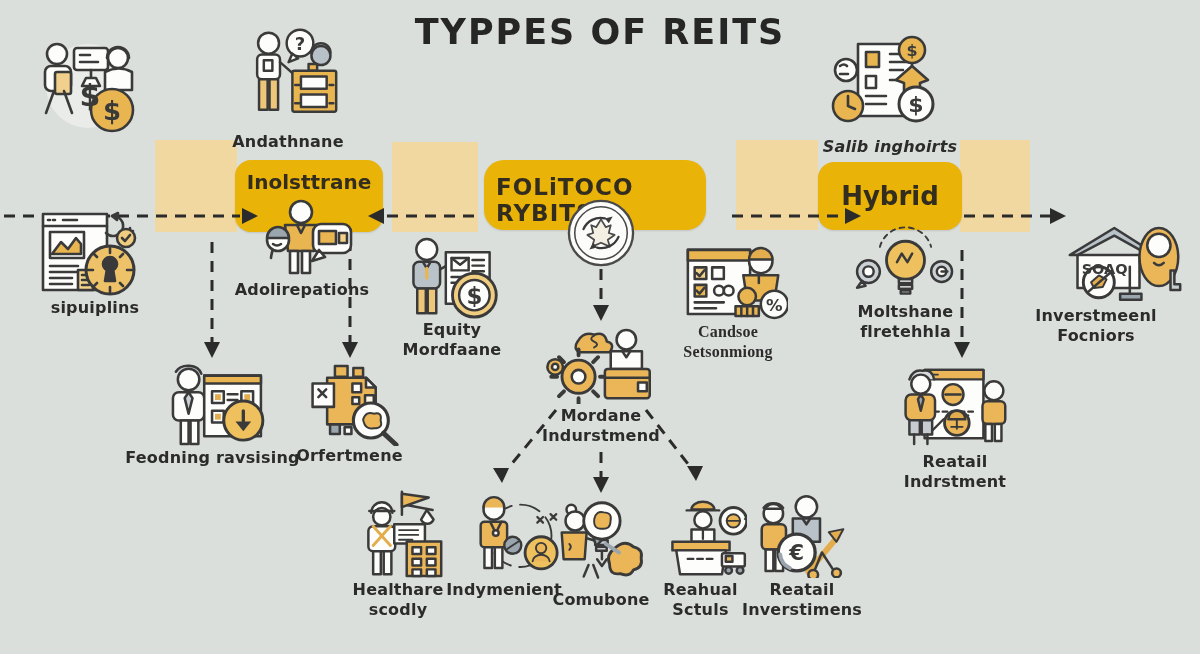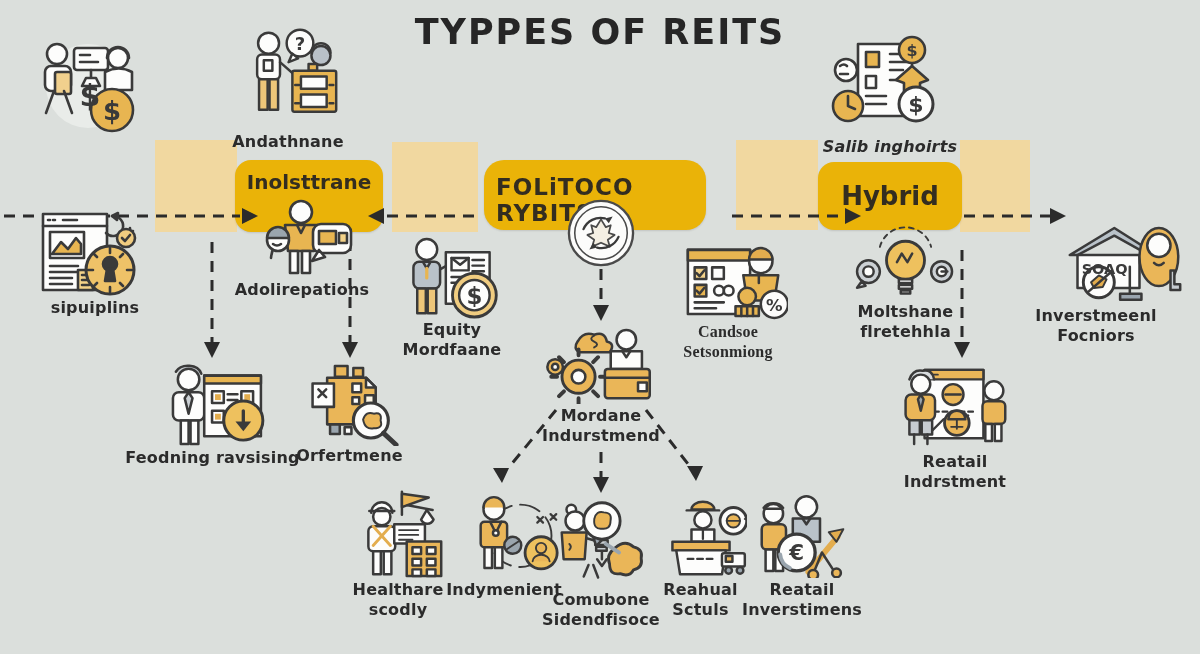--- a/index.html
+++ b/index.html
@@ -477,21 +477,20 @@
         <path d="M52 56 v8 M47 64 l5 7 5 -7"></path>
         <path d="M66 52 q10 -9 19 -1 q10 2 8 12 q2 10 -8 12 q-4 8 -14 4 q-11 2 -11 -10 q-4 -10 6 -17 z" fill="#eab658" stroke-width="3"></path>
         <path d="M56 48 L70 57" stroke="#9aa5ae" stroke-width="4"></path>
         <path d="M52 44 l-9 -3 3 9 z" fill="#9aa5ae"></path>
         <path d="M38 70 l-5 12 M43 70 l5 13"></path>
       </g>
     </svg>
   </div>
   <div class="label" style="left:522px;top:590px;width:158px;">
     <div>Comubone</div>
-    <div>Sidendfisoce</div>
   </div>
 
   <div class="node" style="left:655px;top:498px;">
     <svg width="92" height="80" viewBox="0 0 96 84">
       <g stroke="#3a3a3a" stroke-width="2.6" fill="none" stroke-linecap="round" stroke-linejoin="round">
         <path d="M38 12 a12 8 0 0 1 24 0 z" fill="#eab658"></path>
         <path d="M33 13 h34"></path>
         <circle cx="50" cy="23" r="9" fill="#fdfdfc"></circle>
         <path d="M38 33 h24 v13 h-24 z" fill="#fdfdfc"></path>
         <path d="M50 33 v10" stroke-width="2.4"></path>

